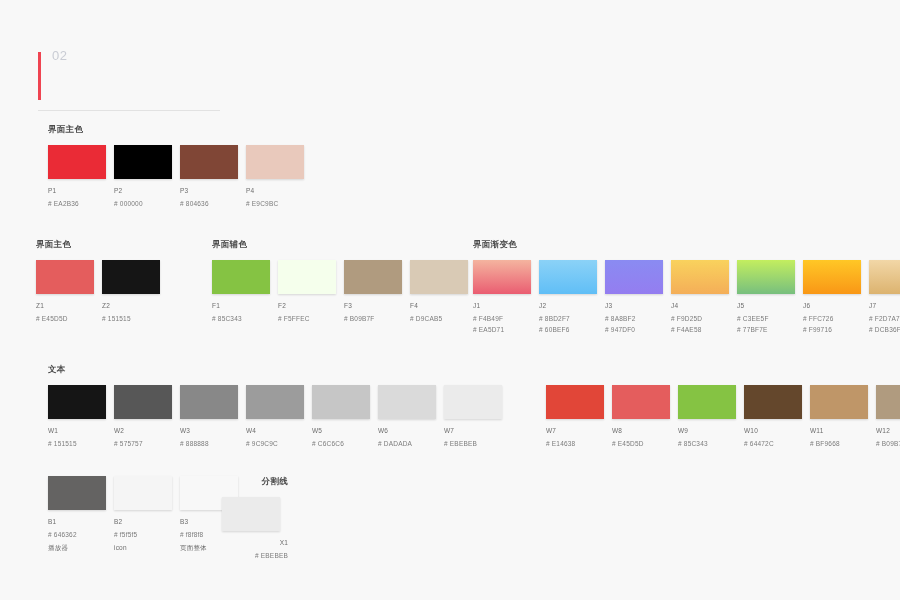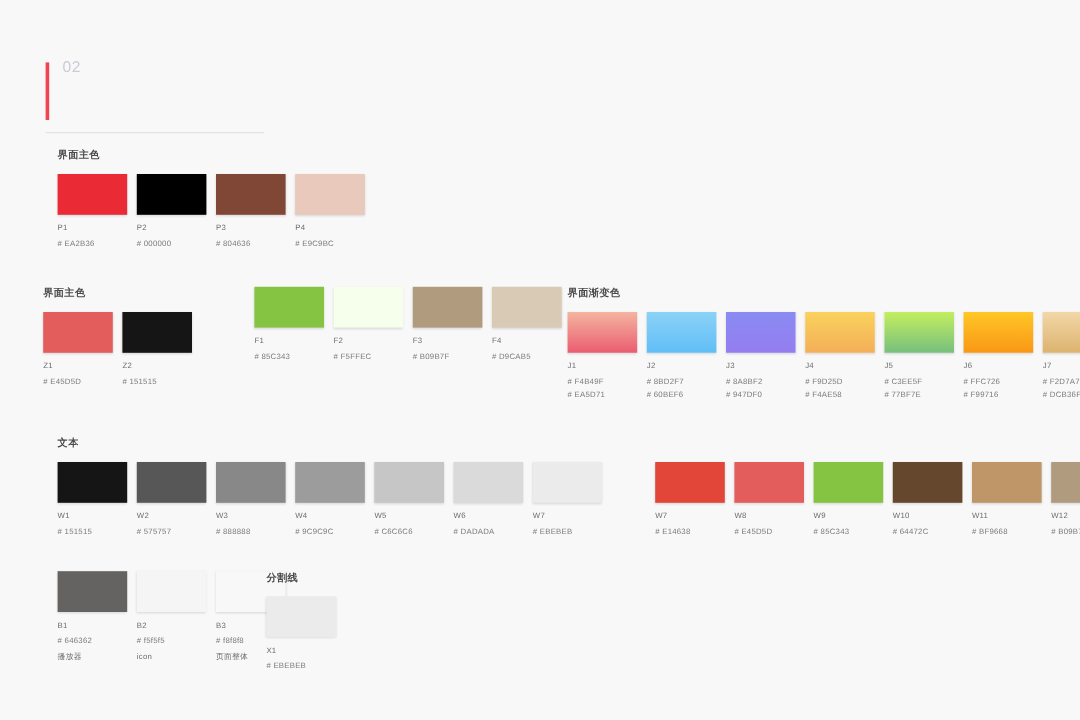--- a/index.html
+++ b/index.html
@@ -112,20 +112,21 @@
             <div class="chip-hex"># E45D5D</div>
           </div>
           <div class="swatch-cell">
             <div class="chip" style="background: rgb(21, 21, 21);"></div>
             <div class="chip-name">Z2</div>
             <div class="chip-hex"># 151515</div>
           </div>
         </div>
       </div>
       <div class="group" style="left: 212px; top: 239px;">
+        <div class="section-title">界面辅色</div>
         <div class="swatch-row">
           <div class="swatch-cell">
             <div class="chip" style="background: rgb(133, 195, 67);"></div>
             <div class="chip-name">F1</div>
             <div class="chip-hex"># 85C343</div>
           </div>
           <div class="swatch-cell">
             <div class="chip" style="background: rgb(245, 255, 236);"></div>
             <div class="chip-name">F2</div>
             <div class="chip-hex"># F5FFEC</div>
@@ -275,21 +276,21 @@
             <div class="chip-note">icon</div>
           </div>
           <div class="swatch-cell">
             <div class="chip" style="background: rgb(248, 248, 248);"></div>
             <div class="chip-name">B3</div>
             <div class="chip-hex"># f8f8f8</div>
             <div class="chip-note">页面整体</div>
           </div>
         </div>
       </div>
-      <div class="group" style="left: 222px; top: 476px;">
+      <div class="group" style="left: 222px; top: 476px; text-align: right;">
         <div class="section-title">分割线</div>
         <div class="swatch-row">
           <div class="swatch-cell">
             <div class="chip" style="background: rgb(235, 235, 235);"></div>
             <div class="chip-name">X1</div>
             <div class="chip-hex"># EBEBEB</div>
           </div>
         </div>
       </div>
     </div>

